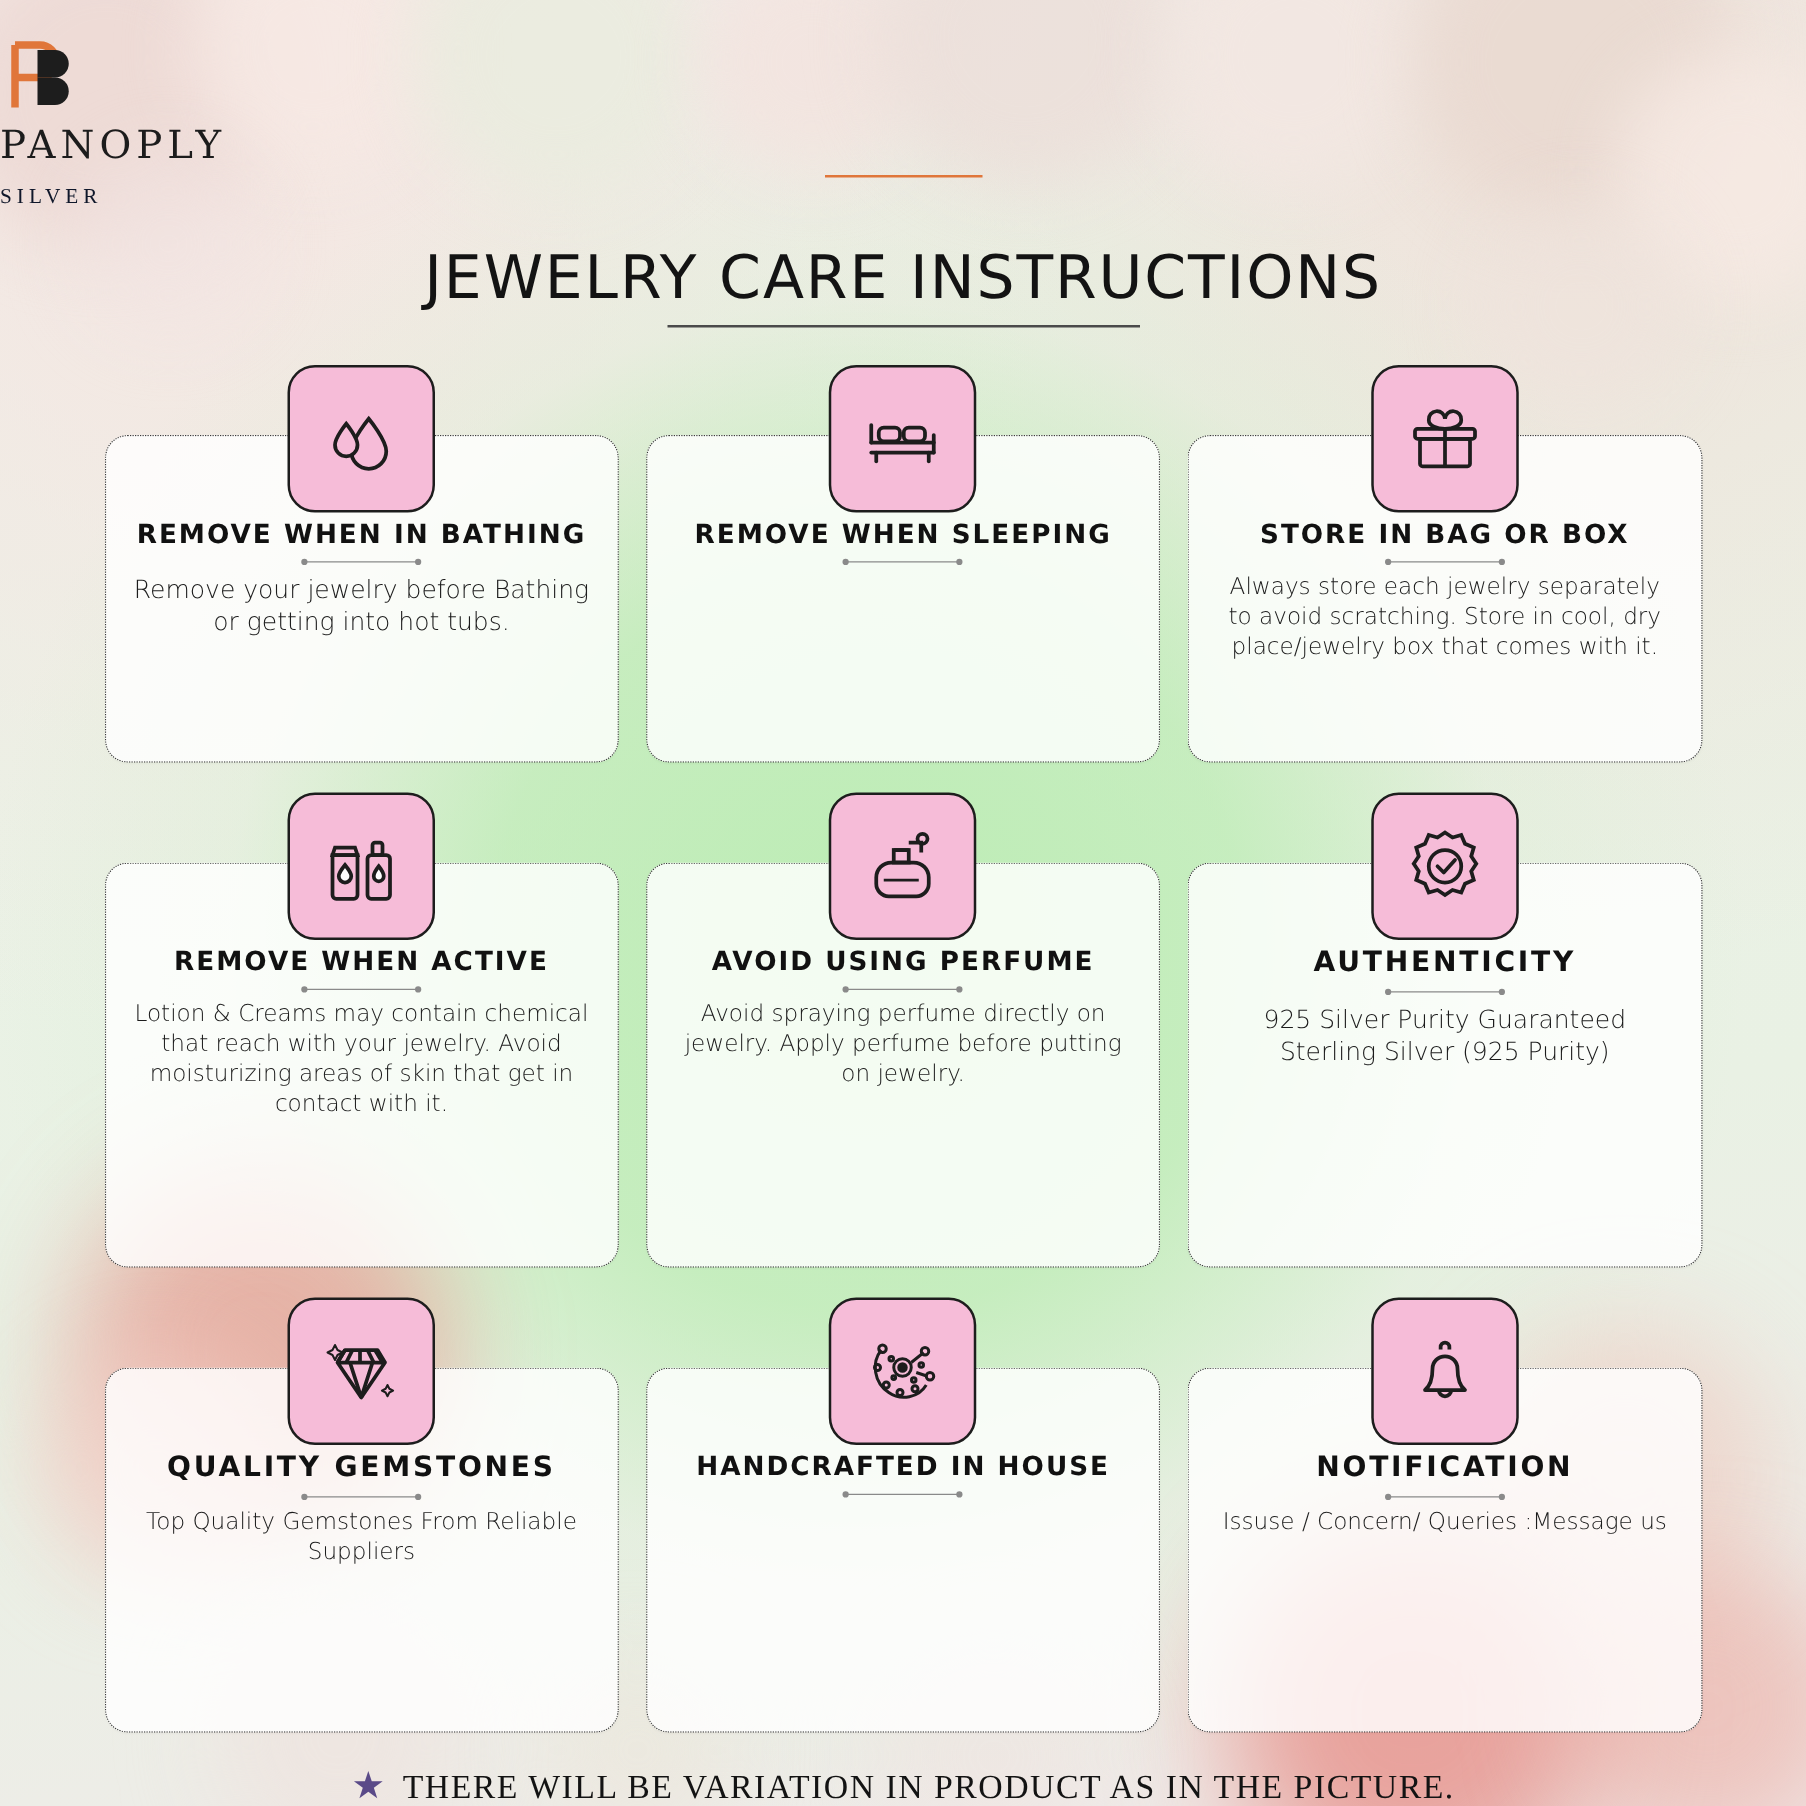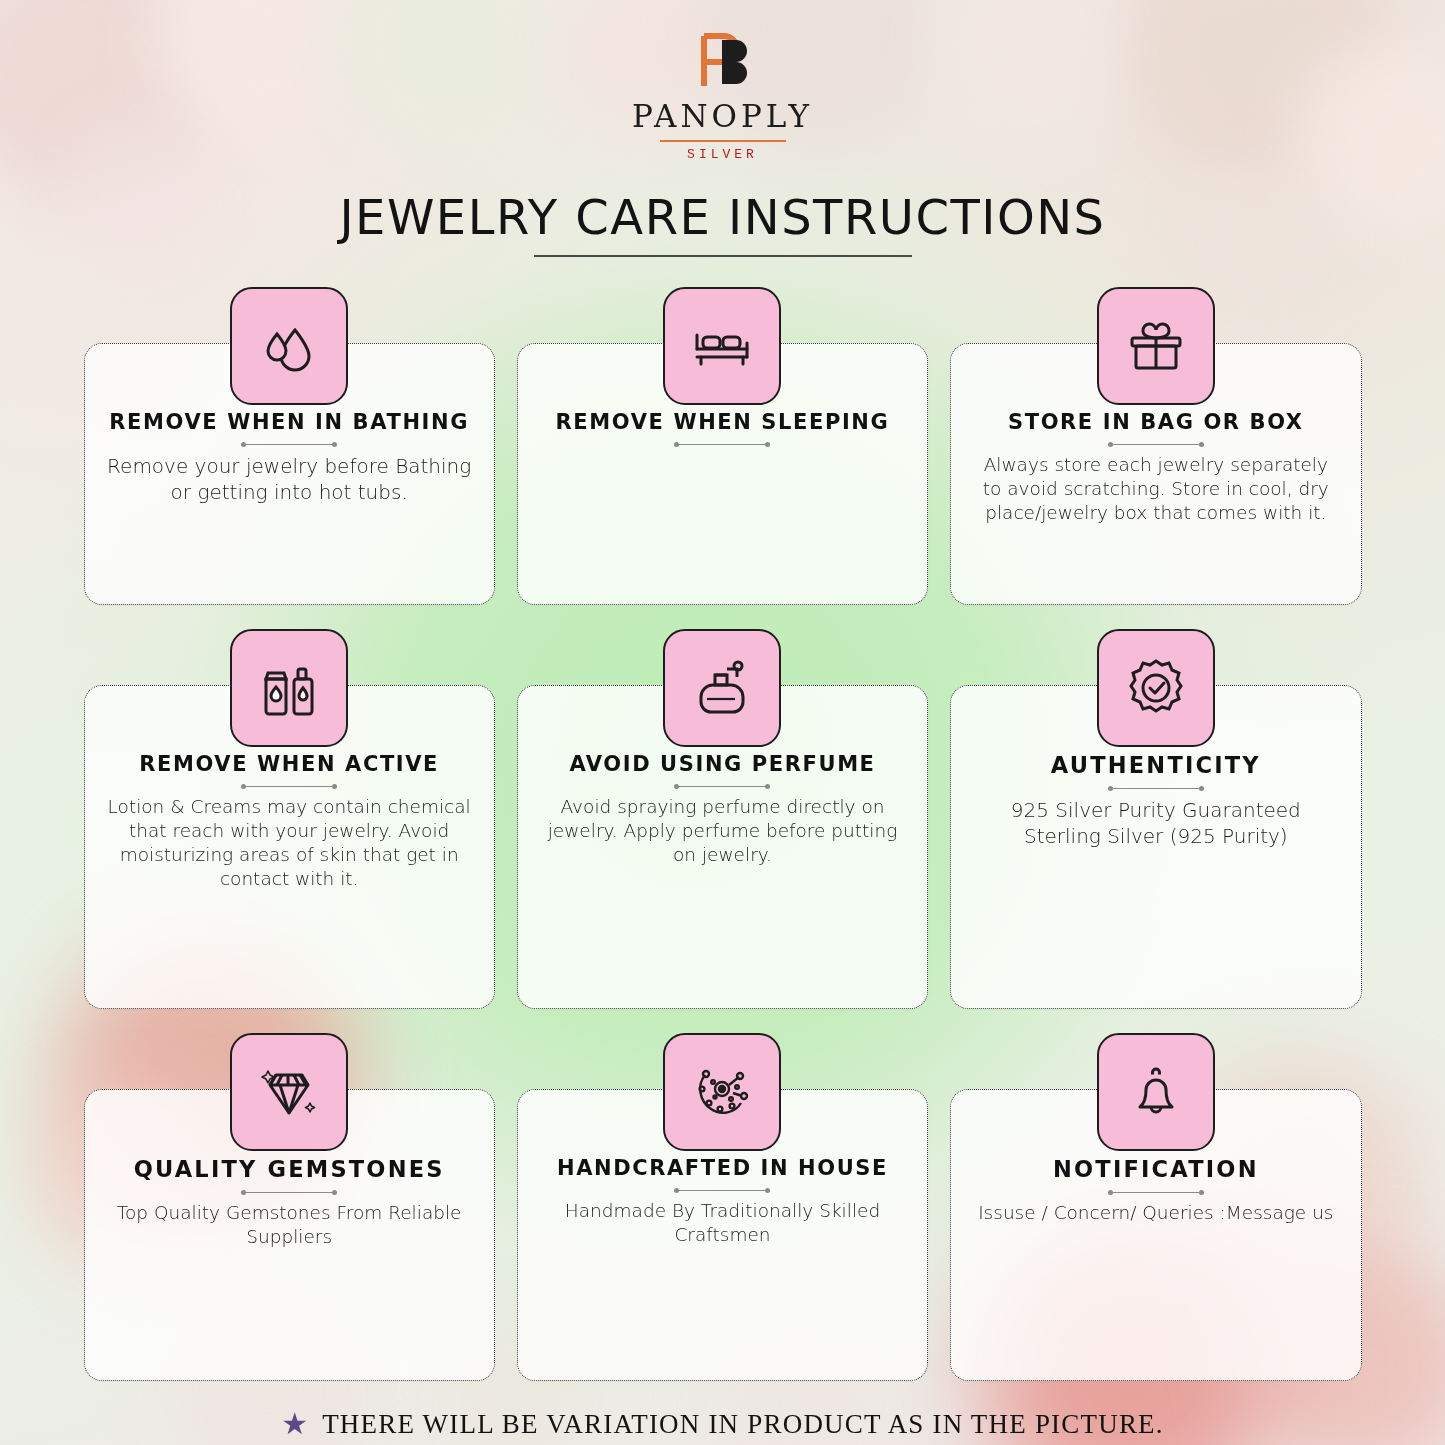--- a/index.html
+++ b/index.html
@@ -52,45 +52,44 @@
   .b15 { width: 230px; height: 230px; left: 1250px; top: 1250px; background: rgba(236,150,140,0.45); filter: blur(40px); }
   .b16 { width: 200px; height: 200px; left: 170px; top: 1290px; background: rgba(238,224,220,0.55); filter: blur(36px); }
   .b17 { width: 160px; height: 160px; left: 430px; top: 1320px; background: rgba(234,228,216,0.45); filter: blur(34px); }
   .b18 { width: 190px; height: 190px; left: 700px; top: 1310px; background: rgba(240,226,222,0.4); filter: blur(36px); }
 
   .content { position: relative; z-index: 3; }
 
   
   .brand {
     padding-top: 30px;
-    text-align: center;
   }
   .brand-mark {
     display: block;
     margin: 0 auto;
   }
   .brand-name {
     margin-top: 2px;
     font-size: 31px;
     letter-spacing: 4px;
     color: #1c1c1c;
     font-family: "DejaVu Serif", serif;
     font-weight: 400;
   }
   .brand-rule {
     width: 126px;
     height: 1.5px;
     background: #e0763a;
     margin: 6px auto 5px;
   }
   .brand-sub {
-    font-size: 13px;
+    font-size: 17px;
     letter-spacing: 4px;
-    color: #b91c1c;
-    font-family: Liberation Mono, monospace;
+    color: #0f172a;
+    font-family: Liberation Serif, serif;
   }
 
   .page-title {
     margin-top: 27px;
     text-align: center;
     font-size: 48px;
     font-weight: normal;
     letter-spacing: 1.5px;
     color: #131313;
     font-family: "DejaVu Sans", sans-serif;
@@ -383,21 +382,20 @@
             <circle cx="43" cy="47" r="2.4"></circle>
             <circle cx="24" cy="23" r="1.8"></circle>
             <circle cx="42" cy="40" r="1.8"></circle>
             <circle cx="48" cy="28" r="1.8"></circle>
             <circle cx="26" cy="38" r="1.5"></circle>
           </svg>
         </div>
         <div class="card-box">
           <div class="card-title sm">HANDCRAFTED IN HOUSE</div>
           <div class="divider"></div>
-          <div class="card-body sm">Handmade By Traditionally Skilled Craftsmen</div>
         </div>
       </div>
 
       <div class="card short">
         <div class="icon-tile">
           <svg width="66" height="66" viewBox="0 0 66 66" fill="none" stroke="#1d1d1d" stroke-width="3" stroke-linejoin="round">
             <path d="M33 10 a3.5 3.5 0 0 1 3.5 3.5 v2"></path>
             <path d="M33 10 a3.5 3.5 0 0 0-3.5 3.5 v2"></path>
             <path d="M17 48 c5-4 6-10 6-17 a10 10 0 0 1 20 0 c0 7 1 13 6 17 Z"></path>
             <path d="M28 48 a5 5 0 0 0 10 0"></path>

